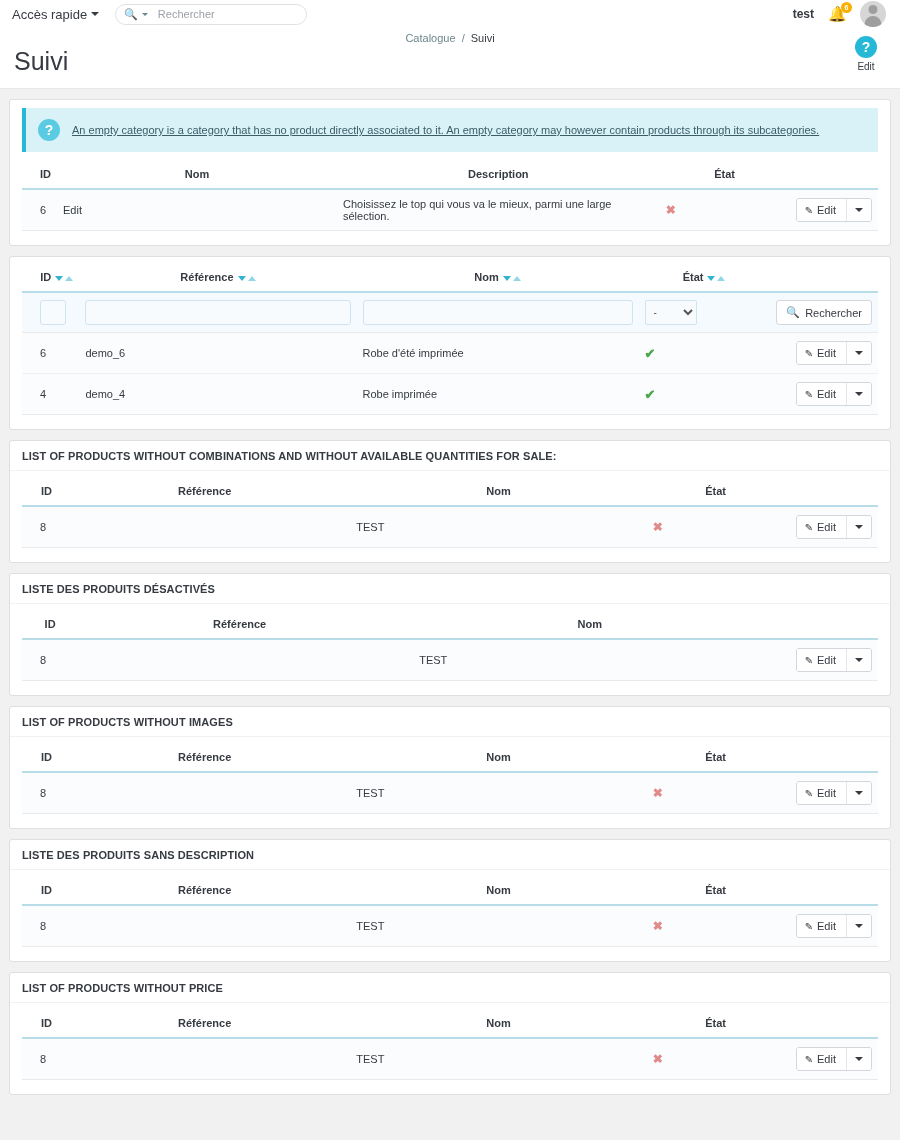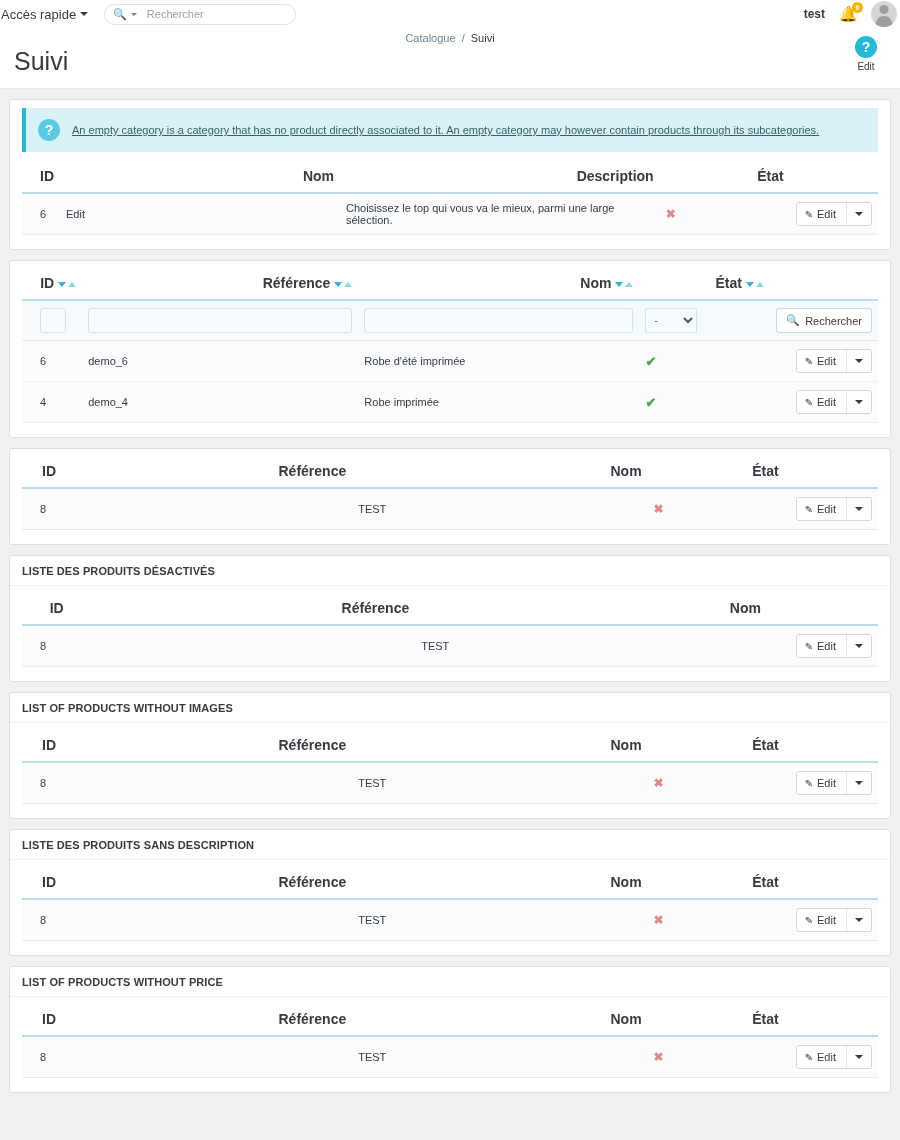--- a/index.html
+++ b/index.html
@@ -12,21 +12,21 @@
     color: #363a41;
     overflow: hidden;
   }
 
   
   .topnav {
     height: 28px;
     background: #ffffff;
     display: flex;
     align-items: center;
-    padding: 0 1px;
+    padding: 0 12px;
     position: relative;
   }
   .quick-access {
     font-size: 13px;
     color: #363a41;
     display: flex;
     align-items: center;
     gap: 4px;
     cursor: pointer;
     white-space: nowrap;
@@ -207,23 +207,23 @@
   }
   .alert-text { font-size: 11px; color: #3b5d66; text-decoration: underline; }
 
   
   table.dtable {
     width: 100%;
     border-collapse: collapse;
     font-size: 11px;
   }
   table.dtable th {
-    text-align: right;
+    text-align: center;
     font-weight: bold;
-    font-size: 14px;
+    font-size: 11px;
     color: #363a41;
     padding: 6px 6px 8px 6px;
     border-bottom: 2px solid #b8dce8;
     white-space: nowrap;
   }
   table.dtable td {
     padding: 8px 6px;
     color: #363a41;
     border-bottom: 1px solid #f0f0f0;
     background: #fbfcfd;
@@ -483,20 +483,21 @@
                   <button class="btn-split">
                     <span class="cd"></span>
                   </button>
                 </span></td>
             </tr>
           </tbody>
         </table>
       </div>
     </div>
     <div class="panel">
+      <div class="panel-heading">LIST OF PRODUCTS WITHOUT COMBINATIONS AND WITHOUT AVAILABLE QUANTITIES FOR SALE:</div>
       <div class="panel-body">
         <table class="dtable">
           <thead>
             <tr>
               <th class="col-id">ID</th>
               <th class="col-ref">Référence</th>
               <th class="col-nom">Nom</th>
               <th class="col-etat">État</th>
               <th class="col-actions"></th>
             </tr>

